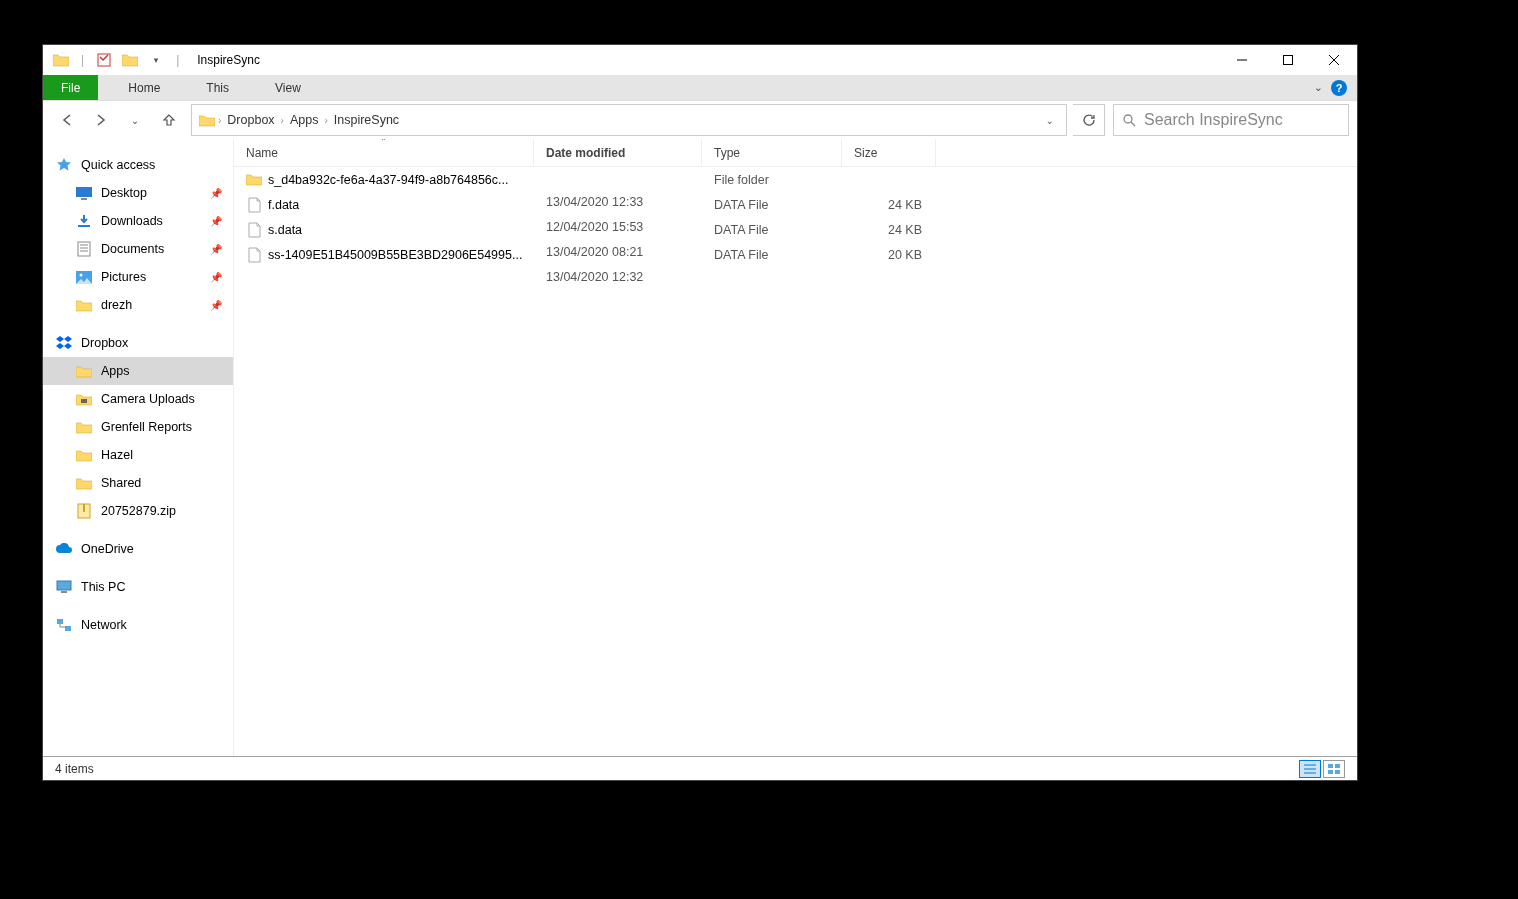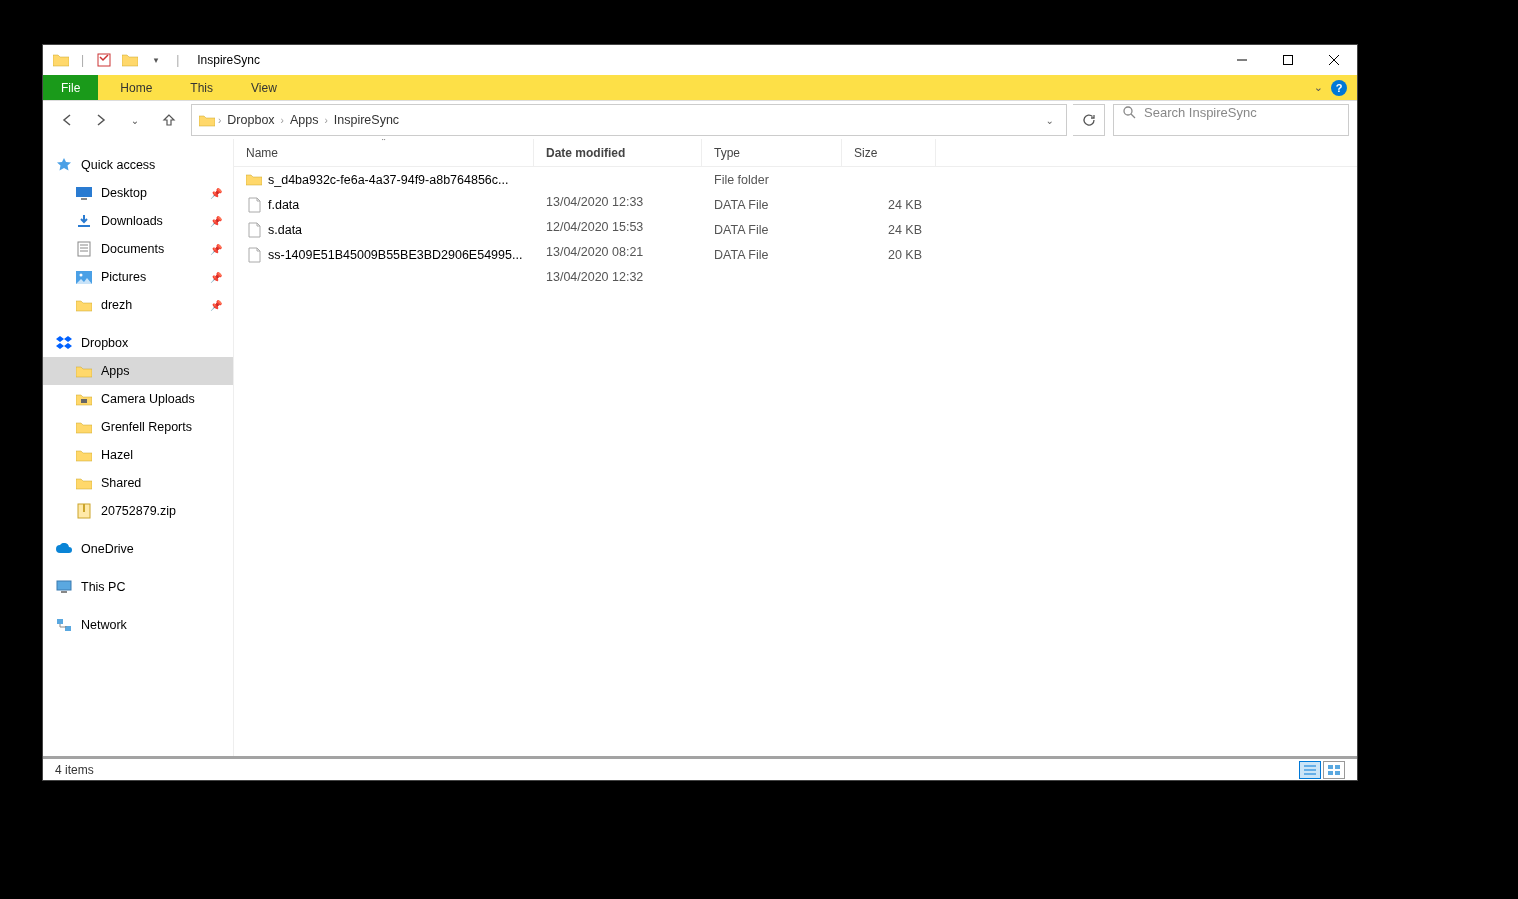--- a/index.html
+++ b/index.html
@@ -9,35 +9,35 @@
   
   .titlebar { height: 30px; background: #fff; display: flex; align-items: center; font-size: 12px; }
   .titlebar-left { display: flex; align-items: center; gap: 6px; padding-left: 8px; }
   .qat-icon { width: 20px; height: 20px; display: flex; align-items: center; justify-content: center; }
   .titlebar-sep { color: #aaa; margin: 0 4px; }
   .titlebar-title { margin-left: 8px; font-size: 12px; color: #000; }
   .titlebar-right { margin-left: auto; display: flex; }
   .win-btn { width: 46px; height: 30px; display: flex; align-items: center; justify-content: center; font-size: 11px; color: #000; }
   
   
-  .ribbon { height: 26px; background: #fde047; border-bottom: 1px solid #ddd; display: flex; align-items: stretch; }
+  .ribbon { height: 26px; background: #e5e5e5; border-bottom: 1px solid #ddd; display: flex; align-items: stretch; gap: 8px; }
   .file-tab { background: #1a9a1a; color: #fff; padding: 0 18px; display: flex; align-items: center; font-size: 12px; }
   .ribbon-tab { padding: 0 16px; display: flex; align-items: center; font-size: 12px; color: #333; margin-left: 6px; }
   .ribbon-right { margin-left: auto; display: flex; align-items: center; gap: 8px; padding-right: 10px; }
   .help-circle { width: 16px; height: 16px; border-radius: 50%; background: #0078d7; color: #fff; font-size: 11px; display: flex; align-items: center; justify-content: center; font-weight: bold; }
   
   
   .addr-row { height: 38px; display: flex; align-items: center; padding: 0 8px; gap: 2px; }
   .nav-btn { width: 32px; height: 28px; display: flex; align-items: center; justify-content: center; color: #555; font-size: 16px; }
   .addr-box { flex: 1; height: 32px; border: 1px solid #ccc; margin: 0 4px; display: flex; align-items: center; padding: 0 6px; font-size: 12.5px; color: #333; }
   .crumb { padding: 0 4px; }
   .crumb-sep { color: #999; padding: 0 2px; font-size: 10px; }
   .addr-dropdown { margin-left: auto; color: #666; font-size: 10px; padding: 0 6px; }
   .refresh-btn { width: 32px; height: 32px; border: 1px solid #ccc; border-left: none; display: flex; align-items: center; justify-content: center; margin-right: 6px; }
-  .search-box { width: 236px; height: 32px; border: 1px solid #ccc; display: flex; padding: 0 8px; gap: 8px; color: #888; font-size: 13px; }
+  .search-box { width: 236px; height: 32px; border: 1px solid #ccc; display: flex; align-items: center; padding: 0 8px; gap: 8px; color: #888; font-size: 16px; }
   
   
   .body { flex: 1; display: flex; overflow: hidden; }
   .sidebar { width: 190px; background: #fff; padding-top: 12px; overflow-y: auto; font-size: 12.5px; }
   .nav-item { height: 28px; display: flex; align-items: center; padding-left: 28px; gap: 8px; color: #000; position: relative; white-space: nowrap; }
   .nav-item.top { padding-left: 12px; text-align: center; }
   .nav-item.child { padding-left: 32px; }
   .nav-item.selected { background: #d8d8d8; }
   .nav-item .pin { margin-left: auto; margin-right: 10px; color: #888; font-size: 10px; }
   .nav-spacer { height: 10px; }
@@ -57,21 +57,21 @@
   .rows { flex: 1; overflow: auto; }
   .row { height: 25px; display: flex; align-items: center; font-size: 12.5px; color: #000; }
   .cell { padding-left: 12px; overflow: hidden; text-overflow: ellipsis; white-space: nowrap; }
   .cell-name { width: 300px; display: flex; align-items: center; gap: 6px; }
   .cell-date { width: 168px; color: #555; margin-top: 44px; }
   .cell-type { width: 140px; color: #555; }
   .cell-size { width: 94px; text-align: right; padding-right: 14px; color: #555; }
   .file-icon { width: 16px; height: 16px; display: inline-flex; align-items: center; justify-content: center; flex-shrink: 0; }
   
   
-  .status { height: 24px; border-top: 3px solid #a3a3a3; display: flex; align-items: center; padding: 0 12px; font-size: 12px; color: #333; }
+  .status { height: 24px; border-top: 1px solid #a3a3a3; display: flex; align-items: center; padding: 0 12px; font-size: 12px; color: #333; }
   .status-right { margin-left: auto; display: flex; gap: 2px; }
   .view-btn { width: 22px; height: 18px; border: 1px solid #999; display: flex; align-items: center; justify-content: center; font-size: 10px; }
   .view-btn.active { background: #cce4f7; border-color: #0078d7; }
   
   
   svg { display: block; }
 </style>
 </head>
 <body>
 

